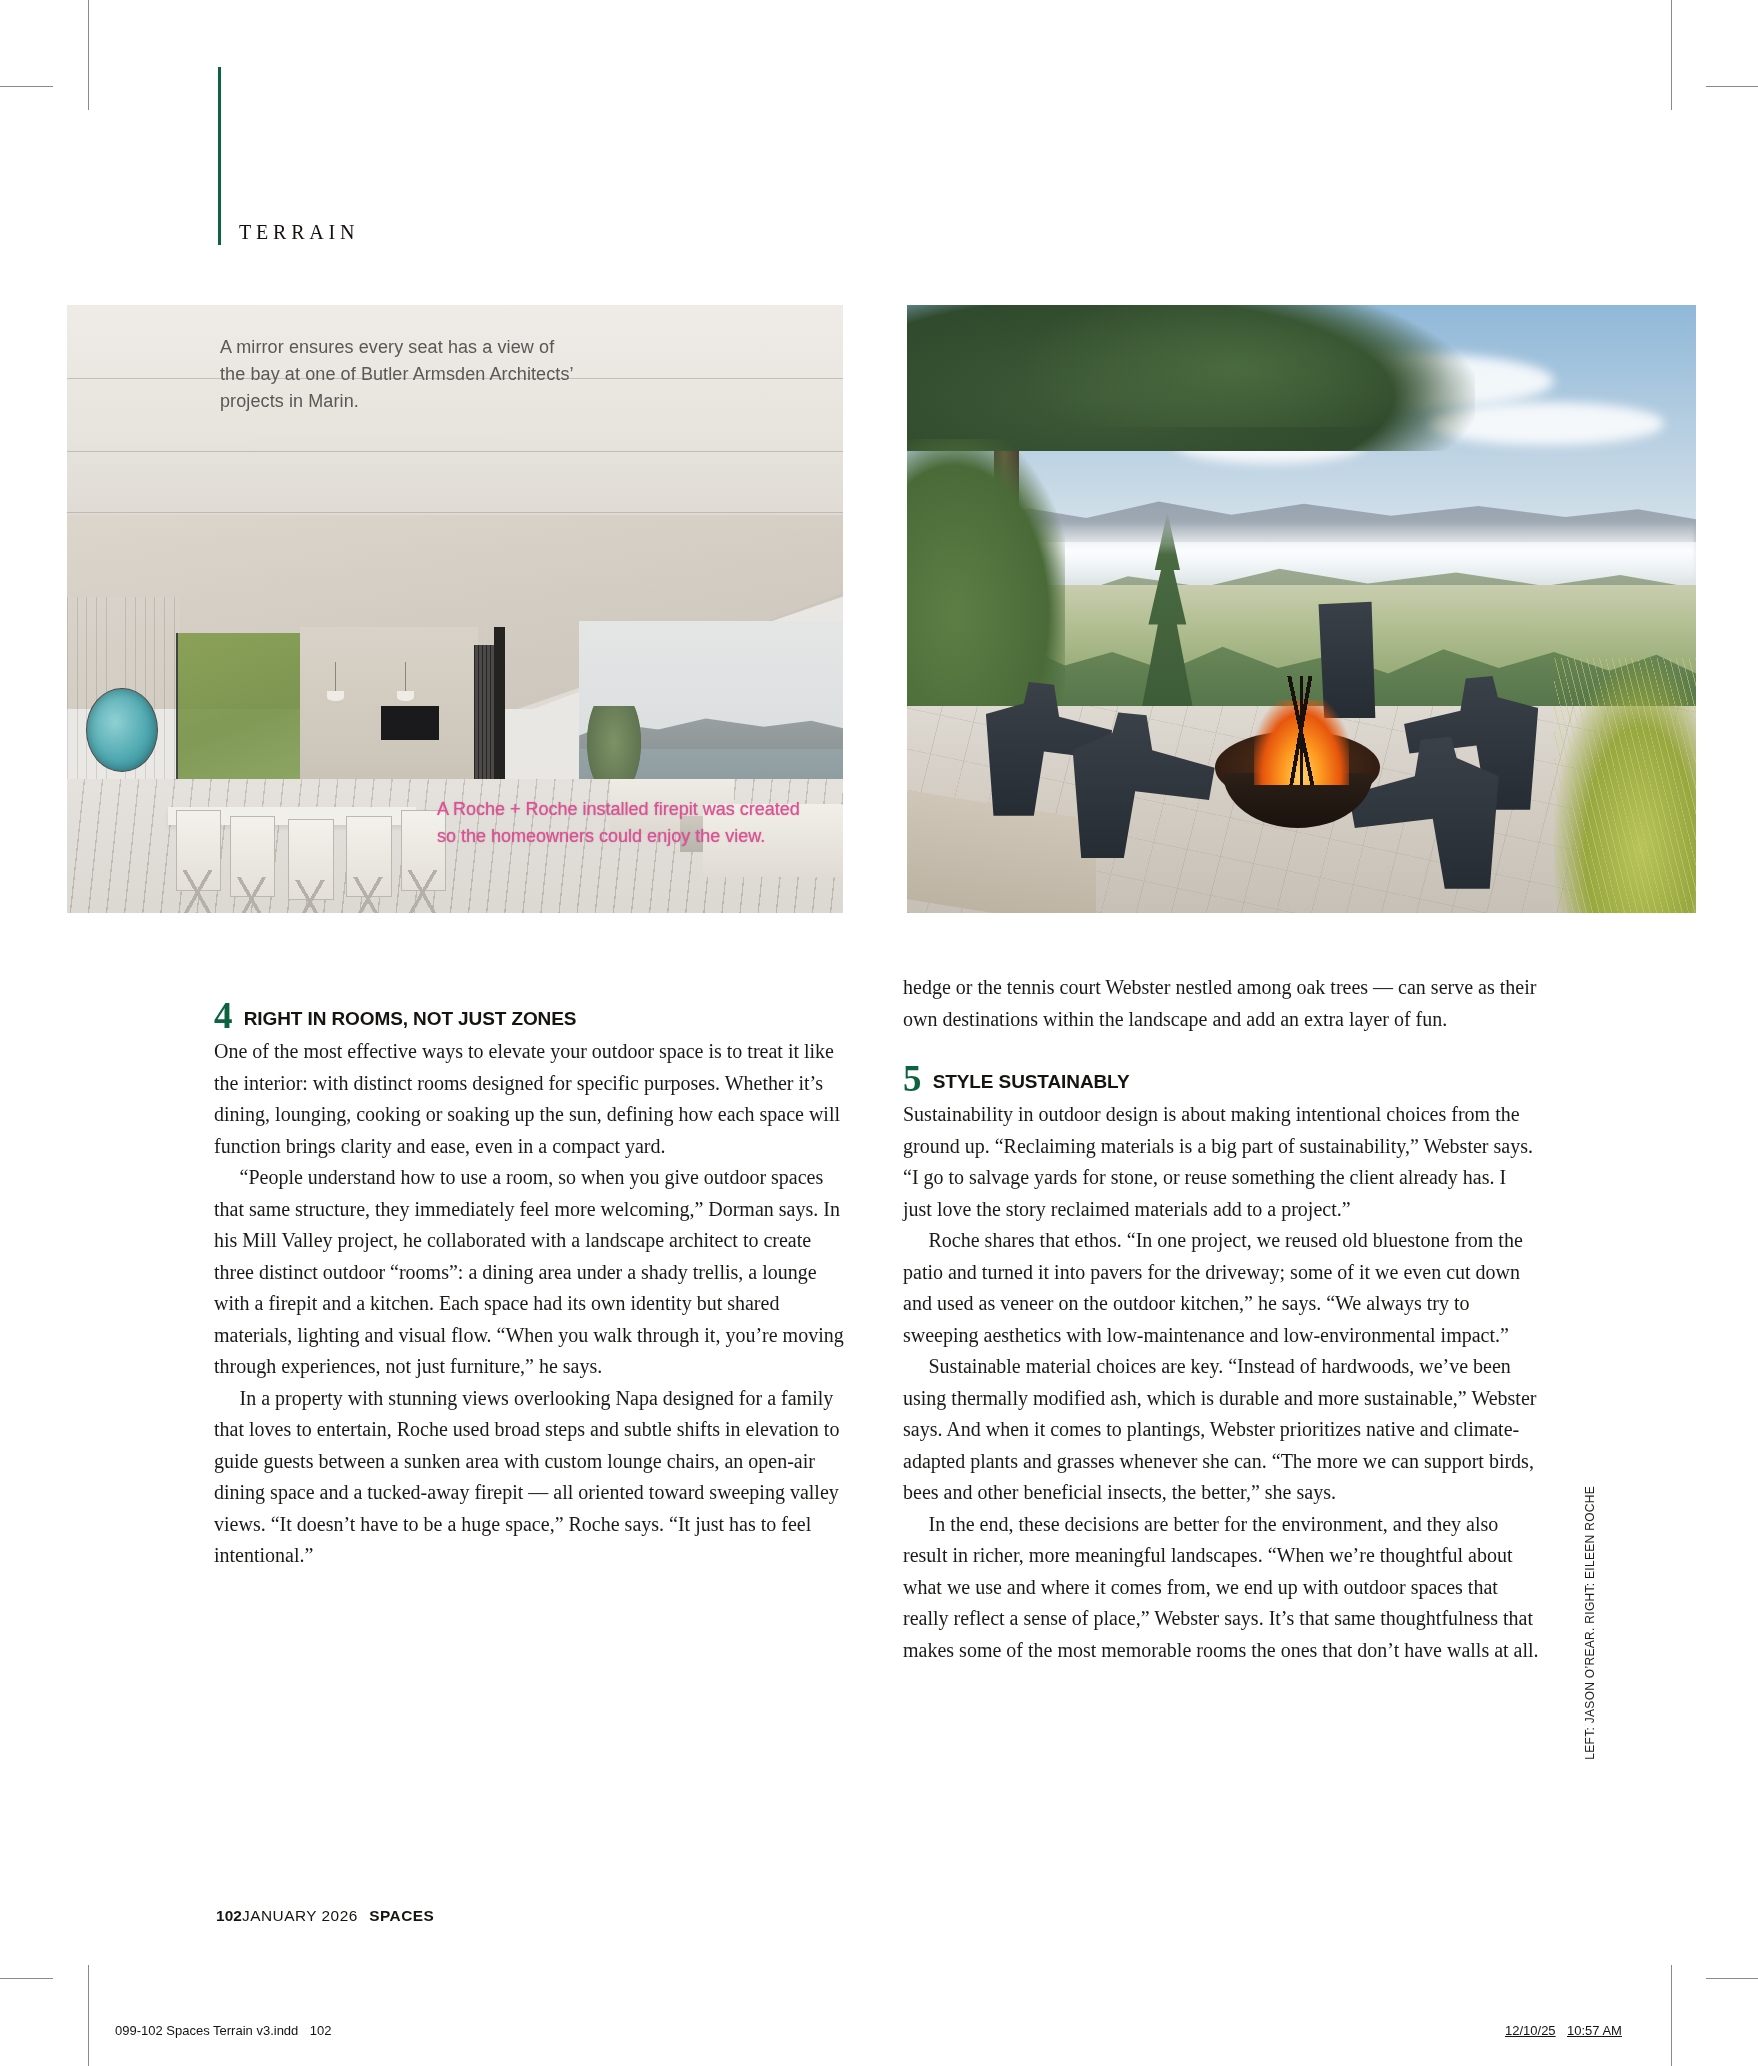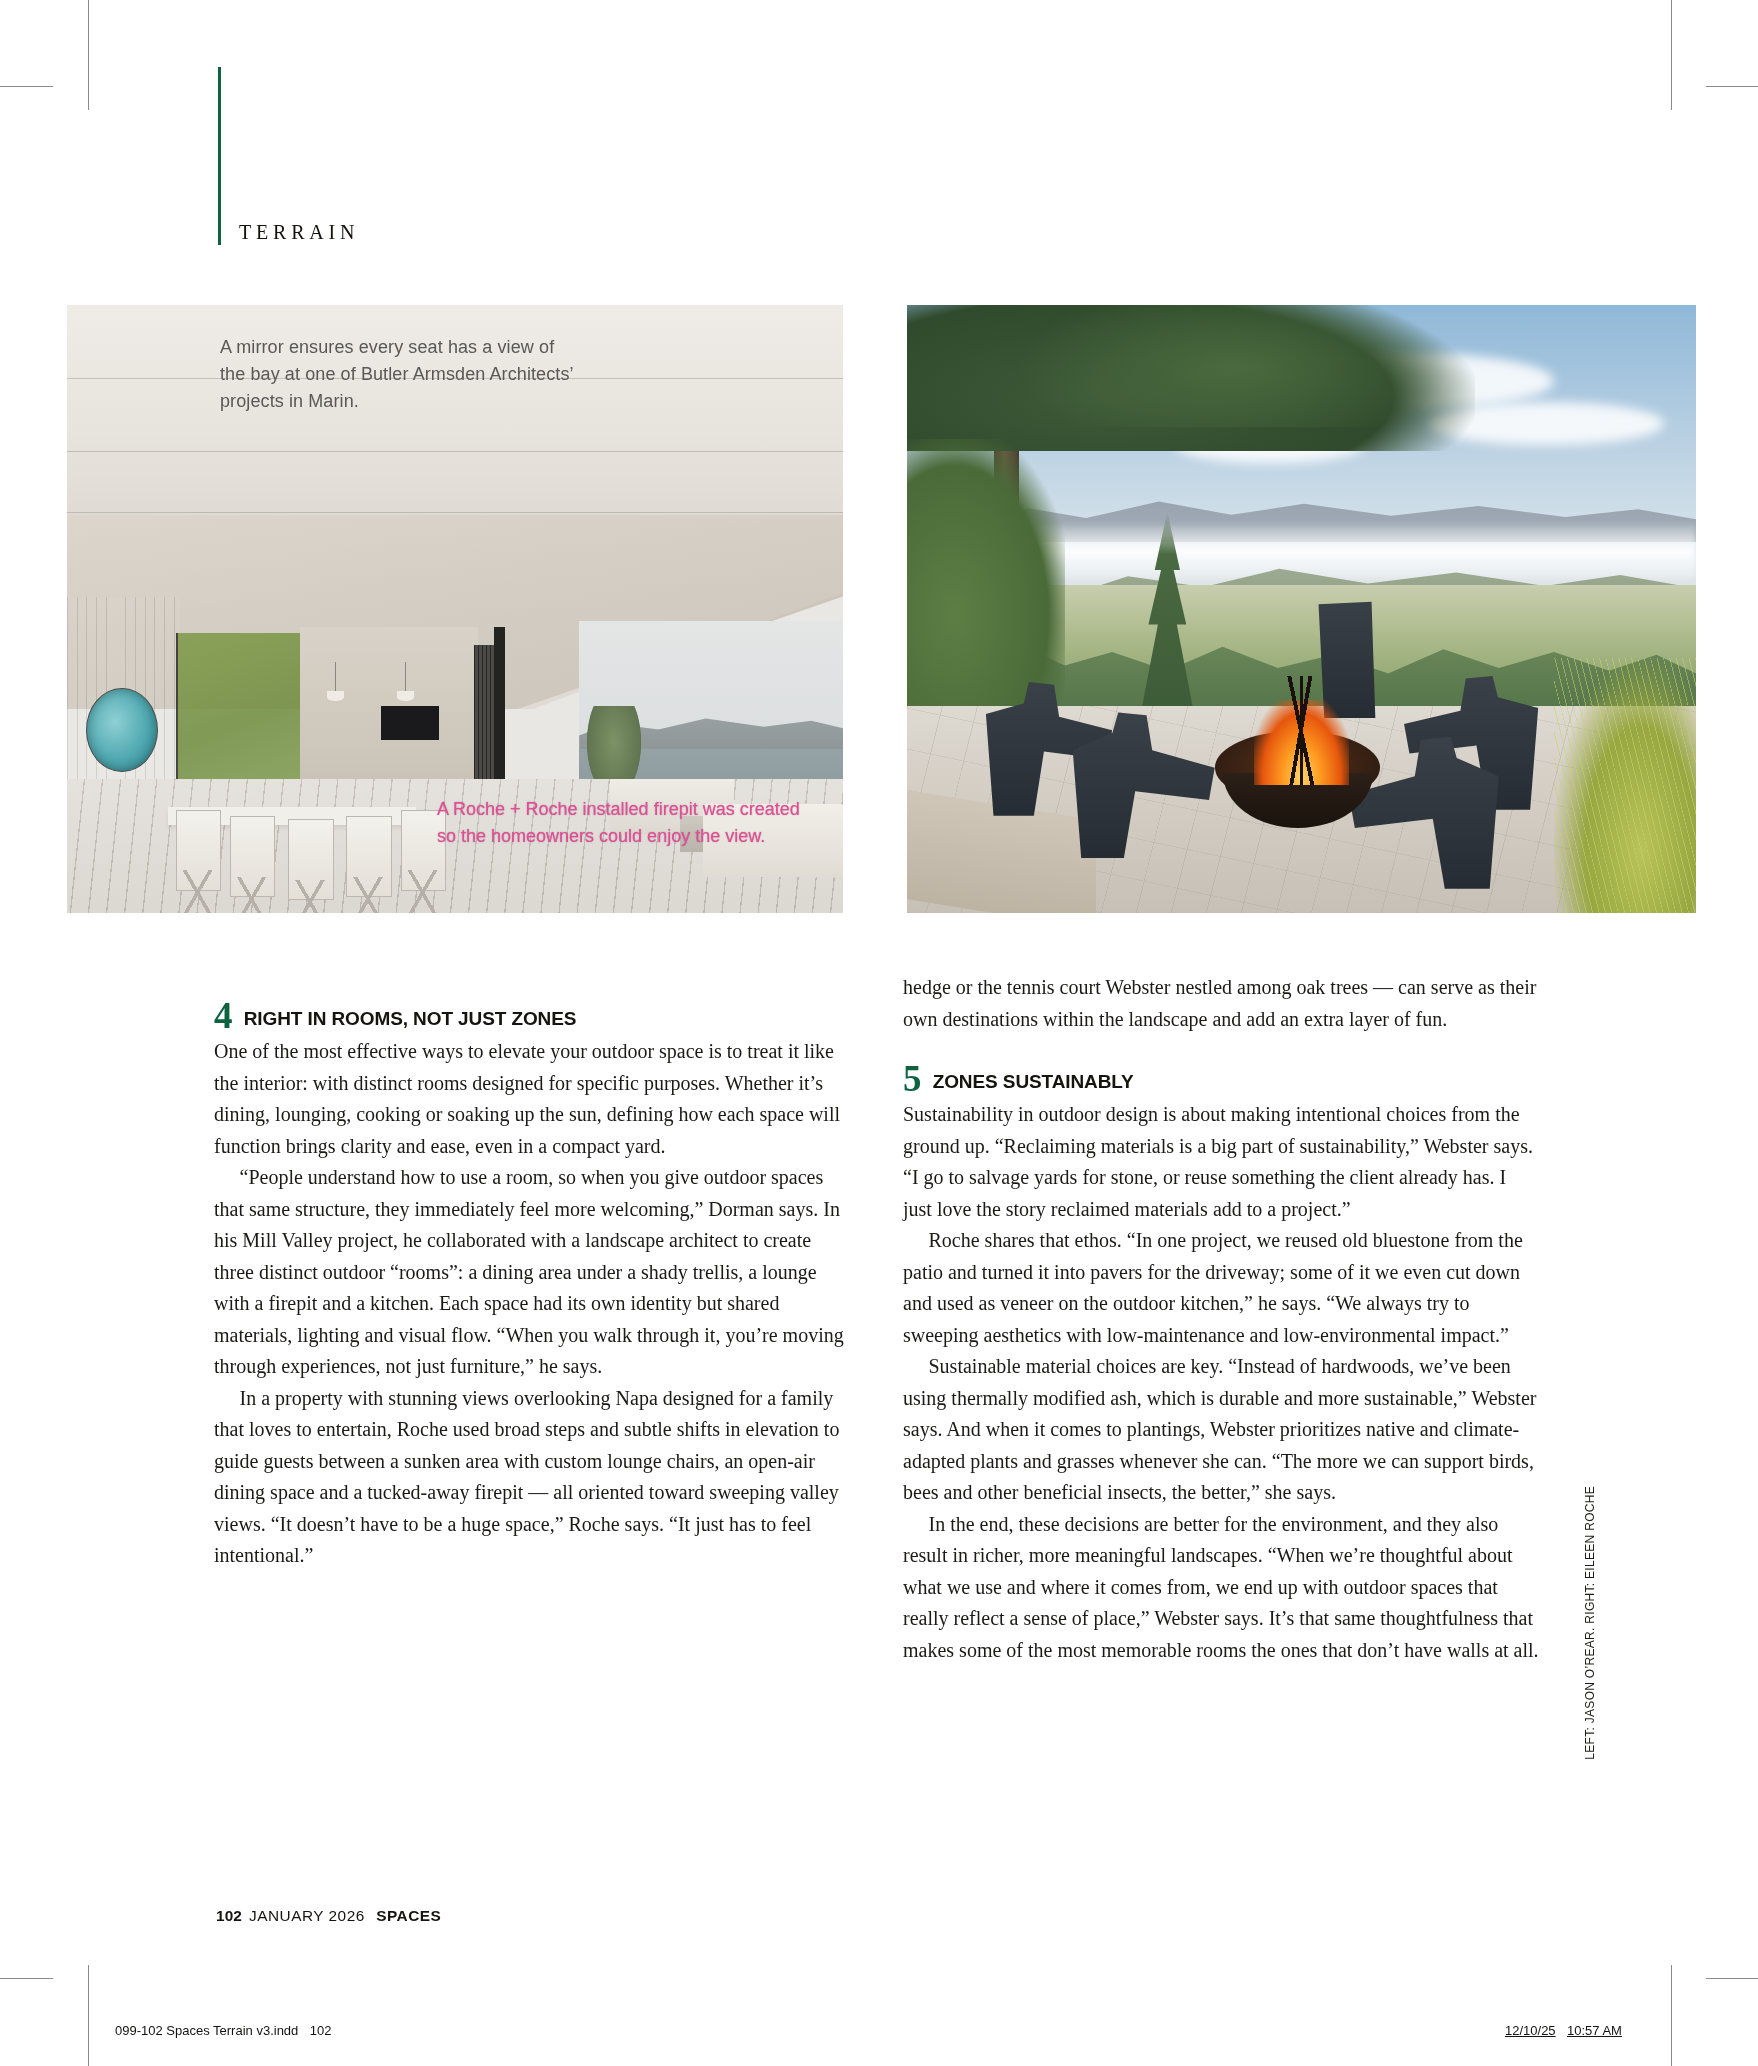--- a/index.html
+++ b/index.html
@@ -384,21 +384,21 @@
   .folio {
     position: absolute;
     left: 216px;
     top: 1907px;
     font-family: "Liberation Sans", sans-serif;
     font-size: 15.4px;
     color: #16140f;
     white-space: nowrap;
   }
   .folio .pg { font-weight: bold; letter-spacing: 0.1px; }
-  .folio .dt { font-weight: normal; letter-spacing: 0.5px; margin-left: 7px; }
+  .folio .dt { font-weight: normal; letter-spacing: 0.5px; margin-left: 0; }
   .folio .mag { font-weight: bold; letter-spacing: 0.5px; margin-left: 11.4px; }
 
   
   .slug {
     position: absolute;
     top: 2023px;
     font-family: "Liberation Sans", sans-serif;
     font-size: 13px;
     color: #151312;
     white-space: nowrap;
@@ -502,21 +502,21 @@
   <p class="noindent">One of the most effective ways to elevate your outdoor space is to treat it like the interior: with distinct rooms designed for specific purposes. Whether it’s dining, lounging, cooking or soaking up the sun, defining how each space will function brings clarity and ease, even in a compact yard.</p>
   <p>“People understand how to use a room, so when you give outdoor spaces that same structure, they immediately feel more welcoming,” Dorman says. In his Mill Valley project, he collaborated with a landscape architect to create three distinct outdoor “rooms”: a dining area under a shady trellis, a lounge with a firepit and a kitchen. Each space had its own identity but shared materials, lighting and visual flow. “When you walk through it, you’re moving through experiences, not just furniture,” he says.</p>
   <p>In a property with stunning views overlooking Napa designed for a family that loves to entertain, Roche used broad steps and subtle shifts in elevation to guide guests between a sunken area with custom lounge chairs, an open-air dining space and a tucked-away firepit — all oriented toward sweeping valley views. “It doesn’t have to be a huge space,” Roche says. “It just has to feel intentional.”</p>
 </div>
 
 <div class="col col-right">
   <p class="noindent">hedge or the tennis court Webster nestled among oak trees — can serve as their own destinations within the landscape and add an extra layer of fun.</p>
 
   <div class="step-head">
     <span class="step-num">5</span>
-    <span class="step-title">ZONES SUSTAINABLY</span>
+    <span class="step-title">STYLE SUSTAINABLY</span>
   </div>
 
   <p class="noindent">Sustainability in outdoor design is about making intentional choices from the ground up. “Reclaiming materials is a big part of sustainability,” Webster says. “I go to salvage yards for stone, or reuse something the client already has. I just love the story reclaimed materials add to a project.”</p>
   <p>Roche shares that ethos. “In one project, we reused old bluestone from the patio and turned it into pavers for the driveway; some of it we even cut down and used as veneer on the outdoor kitchen,” he says. “We always try to sweeping aesthetics with low-maintenance and low-environmental impact.”</p>
   <p>Sustainable material choices are key. “Instead of hardwoods, we’ve been using thermally modified ash, which is durable and more sustainable,” Webster says. And when it comes to plantings, Webster prioritizes native and climate-adapted plants and grasses whenever she can. “The more we can support birds, bees and other beneficial insects, the better,” she says.</p>
   <p>In the end, these decisions are better for the environment, and they also result in richer, more meaningful landscapes. “When we’re thoughtful about what we use and where it comes from, we end up with outdoor spaces that really reflect a sense of place,” Webster says. It’s that same thoughtfulness that makes some of the most memorable rooms the ones that don’t have walls at all.</p>
 </div>
 
 <div class="credit">LEFT: JASON O’REAR. RIGHT: EILEEN ROCHE</div>
 

